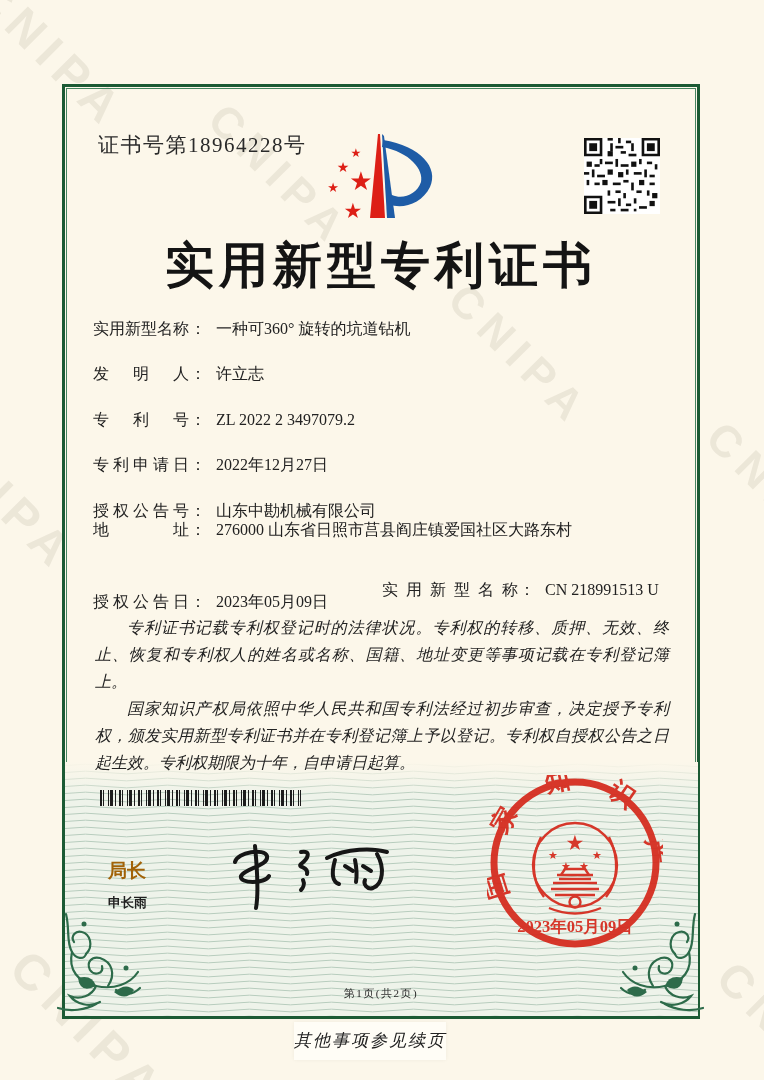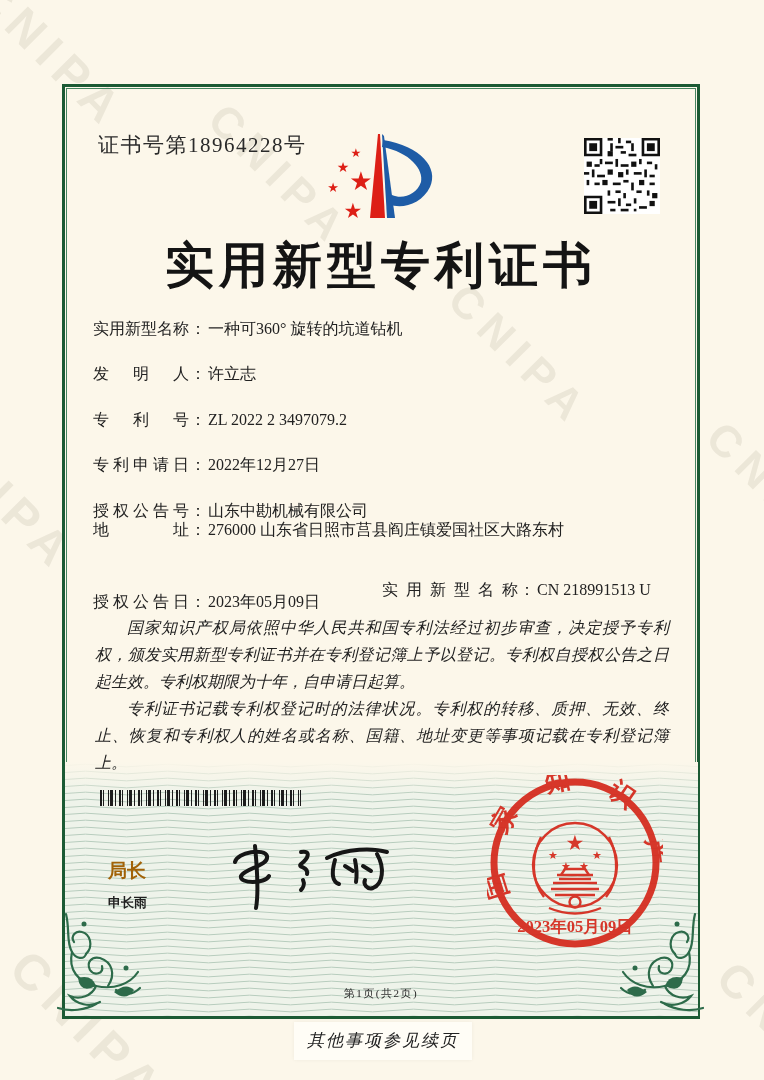--- a/index.html
+++ b/index.html
@@ -15,42 +15,42 @@
          border:3px solid #1b5a34;box-sizing:border-box;}
   .frame::after{content:"";position:absolute;inset:1px;border:1px solid #468560;}
   .cert-no{position:absolute;left:98px;top:131px;font-size:21px;letter-spacing:1.5px;color:#2a2a2a;}
   .title{position:absolute;left:62px;top:233px;width:638px;text-align:center;
          font-size:49px;font-weight:bold;letter-spacing:5px;color:#141414;}
   
   .row{position:absolute;left:93px;font-size:16px;white-space:nowrap;color:#222;}
   .lbl{display:inline-block;width:96px;text-align:justify;text-align-last:justify;vertical-align:bottom;margin-top:12px;}
   .lbl2{display:inline-block;width:136px;text-align:justify;text-align-last:justify;vertical-align:bottom;}
   .colon{margin:0 2px 0 1px;}
-  .val{margin-left:0;}
+  .val{margin-left:8px;}
   .grp2{position:absolute;left:289px;top:0;}
   
   .paras{position:absolute;left:95px;top:614px;width:574px;font-size:16px;line-height:27px;
          text-align:justify;font-style:italic;color:#222;}
   .paras p{margin:0;text-indent:2em;}
   
   .panel{position:absolute;left:65px;top:762px;width:633px;height:254px;}
   .panel-fade{position:absolute;left:0;top:0;width:100%;height:34px;
               background:linear-gradient(#fcf7ea,rgba(252,247,234,0));}
   .barcode{position:absolute;left:100px;top:790px;width:201px;height:16px;
     background:
       repeating-linear-gradient(90deg,#1c1c1c 0 2px,transparent 2px 3px,#1c1c1c 3px 4px,
         transparent 4px 8px,#1c1c1c 8px 9px,transparent 9px 10px,#1c1c1c 10px 13px,
         transparent 13px 15px,#1c1c1c 15px 16px,transparent 16px 19px);}
   .sig-role{position:absolute;left:108px;top:858px;font-size:19px;font-weight:600;
             font-family:"Liberation Sans","DejaVu Sans",sans-serif;color:#a16207;}
   .sig-name{position:absolute;left:108px;top:894px;font-size:13px;font-weight:600;
             font-family:"Liberation Sans","DejaVu Sans",sans-serif;color:#1f1f1f;}
   .footer{position:absolute;left:62px;top:986px;width:638px;text-align:center;
           font-size:11px;letter-spacing:1.5px;color:#2a2a2a;}
-  .note-box{position:absolute;left:294px;top:1022px;width:178px;height:38px;
+  .note-box{position:absolute;left:294px;top:1022px;width:152px;height:38px;
             background:#fffdf6;box-shadow:0 0 4px rgba(0,0,0,0.05);
             text-align:center;line-height:38px;font-size:17px;font-style:italic;
             letter-spacing:2px;color:#222;}
 </style>
 </head>
 <body>
 
 <div class="page">
 
   <div class="wm" style="left:-45px;top:25px;">CNIPA</div>
@@ -209,22 +209,22 @@
   </div>
   <div class="row" style="top:508px;">
     <span class="lbl">地址</span><span class="colon">：</span><span class="val">276000 山东省日照市莒县阎庄镇爱国社区大路东村</span>
   </div>
   <div class="row" style="top:580px;">
     <span class="lbl">授权公告日</span><span class="colon">：</span><span class="val">2023年05月09日</span>
     <span class="grp2"><span class="lbl2">实用新型名称</span><span class="colon">：</span><span class="val">CN 218991513 U</span></span>
   </div>
 
   <div class="paras">
+    <p>专利证书记载专利权登记时的法律状况。专利权的转移、质押、无效、终止、恢复和专利权人的姓名或名称、国籍、地址变更等事项记载在专利登记簿上。</p>
     <p>国家知识产权局依照中华人民共和国专利法经过初步审查，决定授予专利权，颁发实用新型专利证书并在专利登记簿上予以登记。专利权自授权公告之日起生效。专利权期限为十年，自申请日起算。</p>
-    <p>专利证书记载专利权登记时的法律状况。专利权的转移、质押、无效、终止、恢复和专利权人的姓名或名称、国籍、地址变更等事项记载在专利登记簿上。</p>
   </div>
 
   <div class="barcode"></div>
 
   <div class="sig-role">局长</div>
   <div class="sig-name">申长雨</div>
 
   <svg class="abs" style="left:215px;top:822px;" width="185" height="92" viewBox="0 0 185 92">
     <g stroke="#161616" stroke-width="4" fill="none" stroke-linecap="round" stroke-linejoin="round">
       <path d="M20,40 C22,30 50,26 52,34 C54,44 30,46 26,54 C24,62 50,62 54,54"></path>

